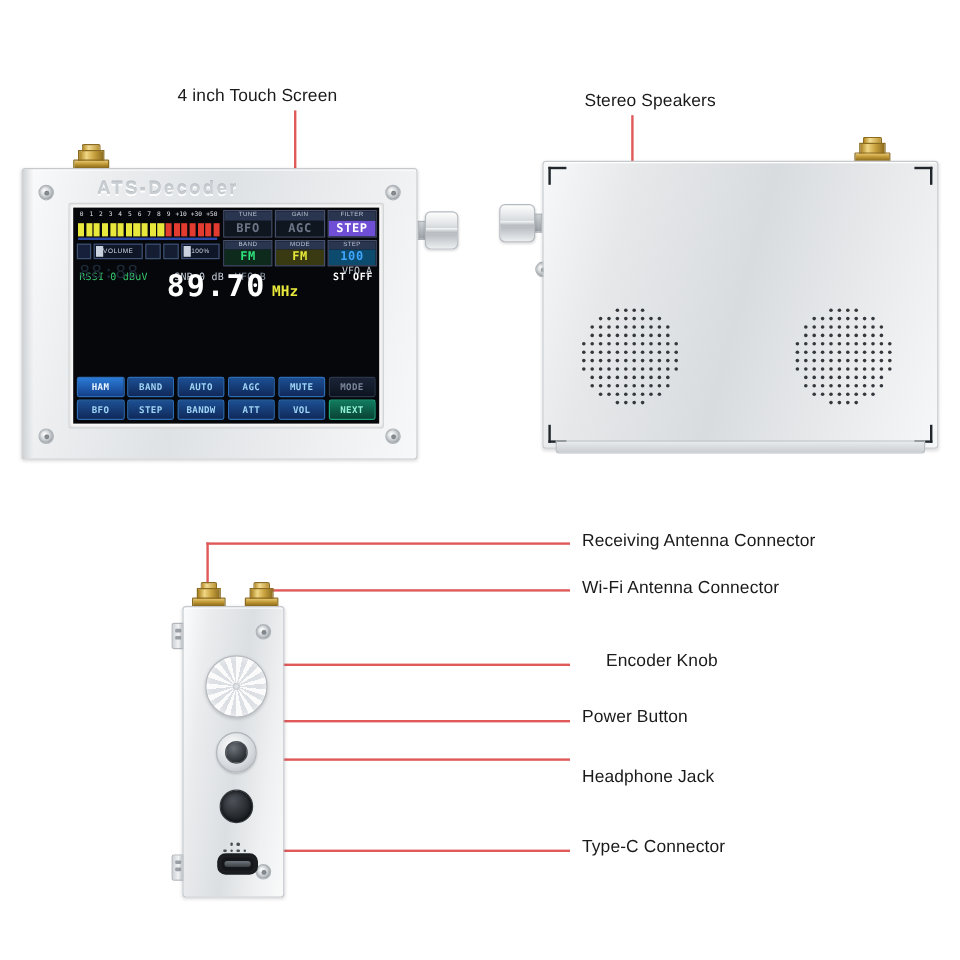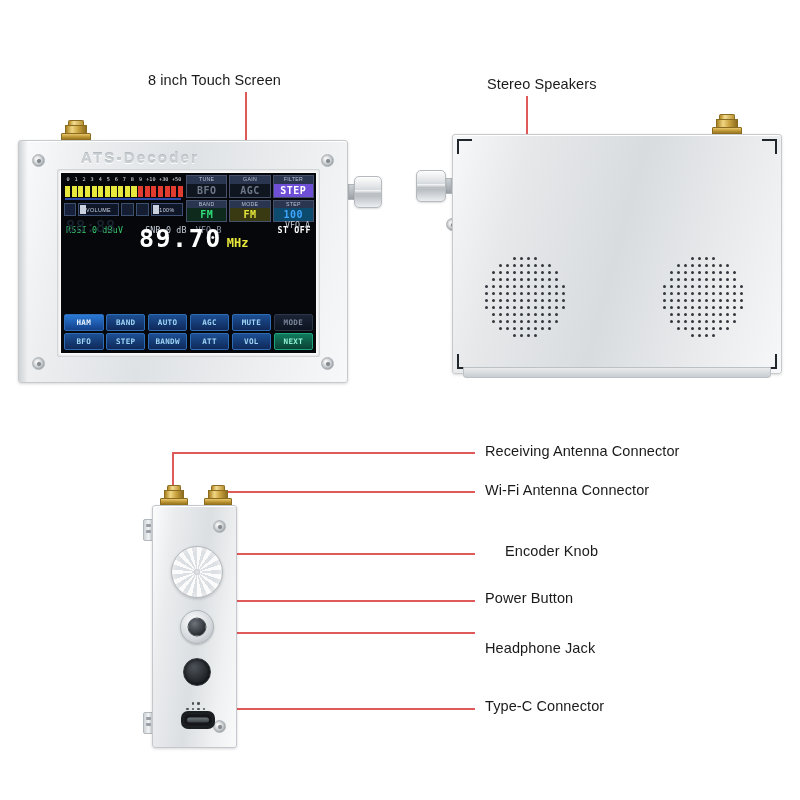--- a/index.html
+++ b/index.html
@@ -243,21 +243,21 @@
     content:"";position:absolute;left:4px;right:4px;top:50%;height:5px;
     transform:translateY(-50%);border-radius:3px;
     background:linear-gradient(180deg,#6e757c,#3a3f44);
   }
 </style>
 </head>
 <body>
 
 <div class="stage">
 
-  <div class="callout" style="left:148px;top:72px;">8 inch Touch Screen</div>
+  <div class="callout" style="left:148px;top:72px;">4 inch Touch Screen</div>
   <div class="lead v" style="left:245px;top:92px;height:166px;"></div>
   <div class="dot" style="left:243px;top:255px;"></div>
 
   <div class="callout" style="left:487px;top:76px;">Stereo Speakers</div>
   <div class="lead v" style="left:526px;top:96px;height:100px;"></div>
   <div class="lead h" style="left:526px;top:196px;width:163px;"></div>
   <div class="lead v" style="left:526px;top:196px;height:105px;"></div>
   <div class="lead v" style="left:688px;top:196px;height:105px;"></div>
   <div class="dot" style="left:524px;top:299px;"></div>
   <div class="dot" style="left:686px;top:299px;"></div>

